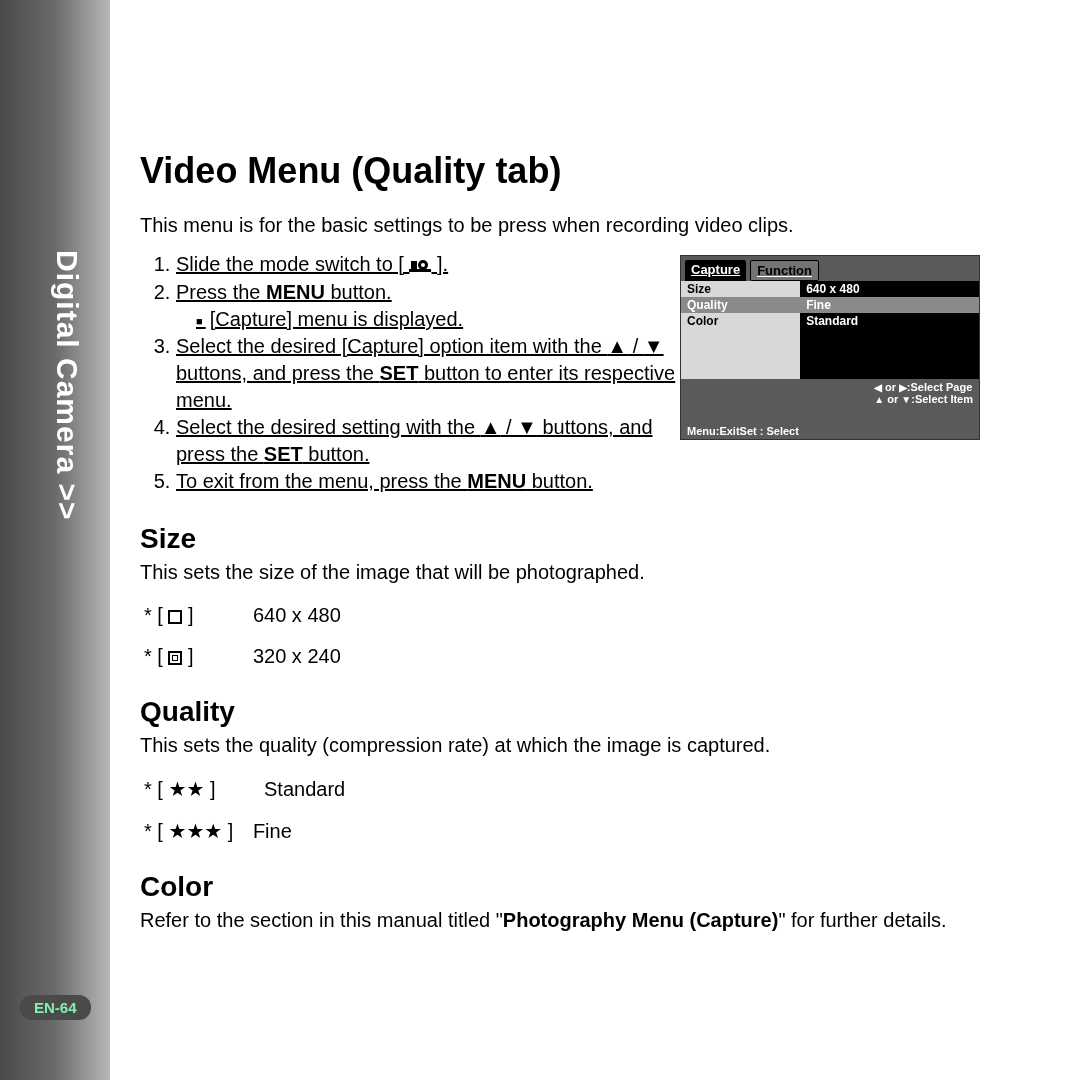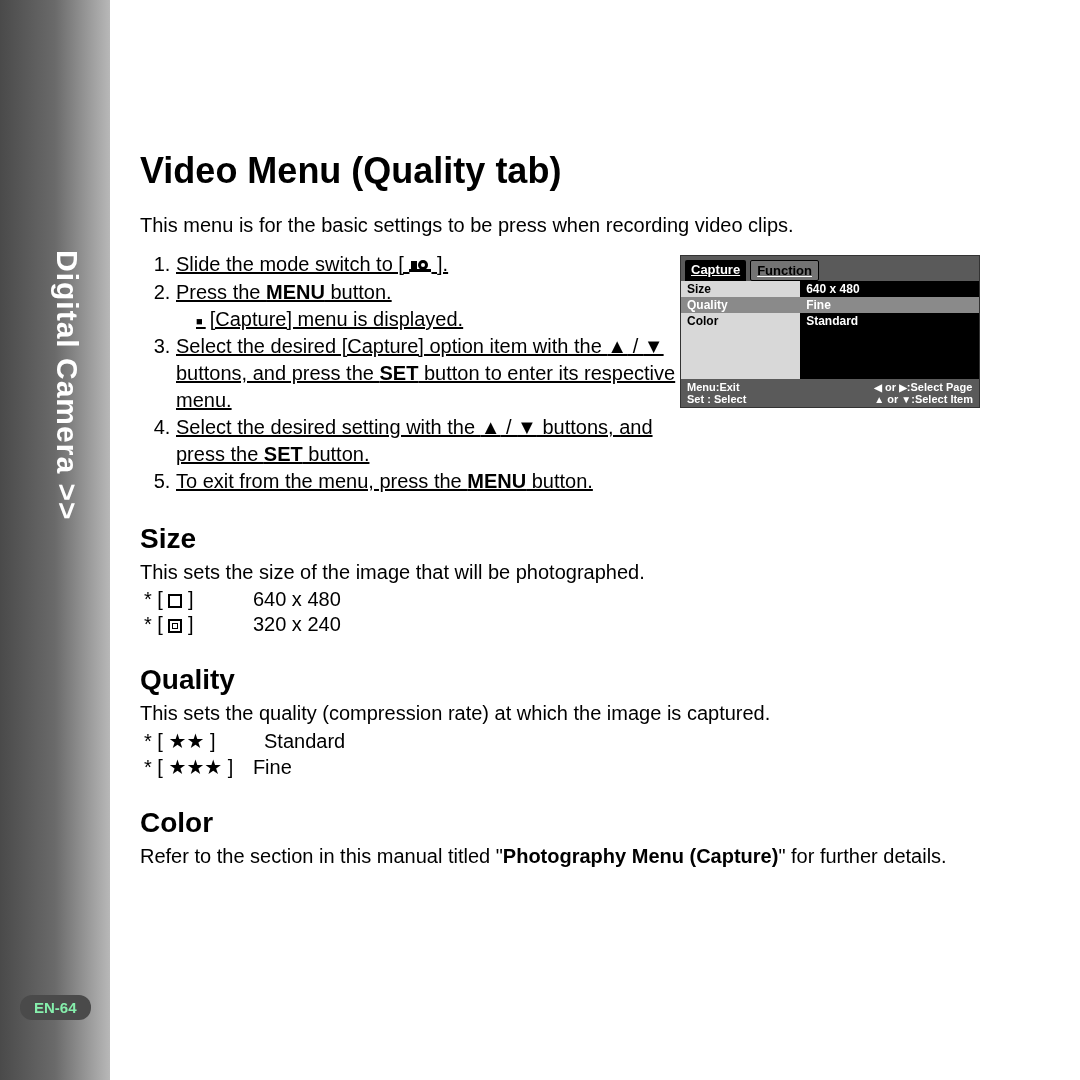--- a/index.html
+++ b/index.html
@@ -63,21 +63,21 @@
     font-size: 20px;
     line-height: 1.35;
     width: 560px;
   }
   .steps li { margin-left: 36px; list-style: decimal; margin-bottom: 0px; text-decoration: underline; }
   .sublist { margin-left: 20px; }
   .sublist-item::before { content: "■ "; font-size: 11px; vertical-align: middle; margin-right: 4px;}
   .bold { font-weight: bold; }
   .section-h { font-size: 28px; font-weight: bold; margin-top: 28px; margin-bottom: 4px; }
   .body-text { font-size: 20px; line-height: 1.35; }
-  .opt-row { font-size: 20px; margin-left: 4px; margin-top: 2px;}
+  .opt-row { font-size: 20px; margin-left: 4px; margin-top: 18px;}
   .opt-sym { display: inline-block; min-width: 90px; }
   .menu-fig {
     position: absolute;
     top: 105px;
     right: 0;
     width: 300px;
     background: #5a5a5a;
     border: 1px solid #333;
     font-size: 13px;
     color: #fff;
@@ -150,21 +150,21 @@
         <div class="menu-spacer"></div>
       </div>
       <div class="menu-right">
         <div class="menu-row">640 x 480</div>
         <div class="menu-row hl-right">Fine</div>
         <div class="menu-row">Standard</div>
         <div class="menu-spacer"></div>
       </div>
     </div>
     <div class="menu-footer">
-      <div style="display:flex;flex-direction:column;">
+      <div style="display:flex;flex-direction:row;margin-top:44px;">
         <span>Menu:Exit</span>
         <span>Set : Select</span>
       </div>
       <div style="display:flex;flex-direction:column;text-align:left;">
         <span><span class="tri">◀</span><span> or </span><span class="tri">▶</span><span>:Select Page</span></span>
         <span><span class="tri">▲</span><span> or </span><span class="tri">▼</span><span>:Select Item</span></span>
       </div>
     </div>
   </div>
 

